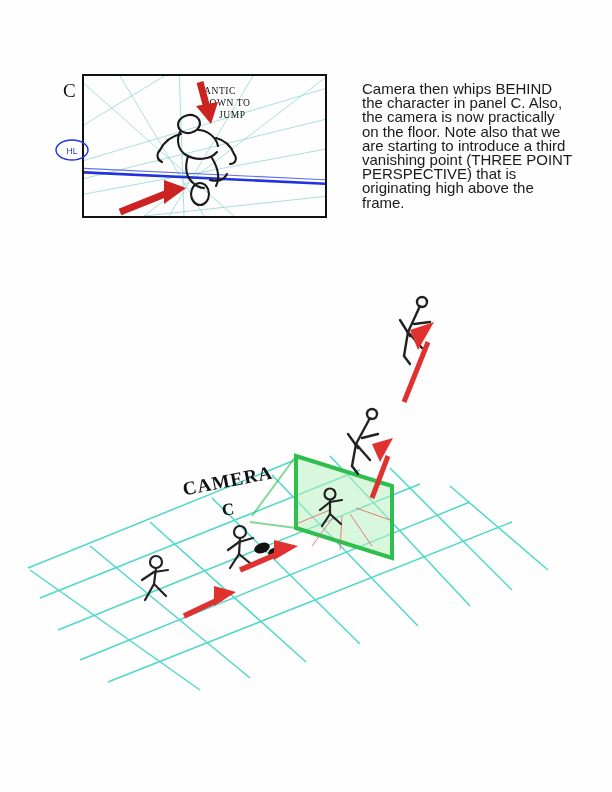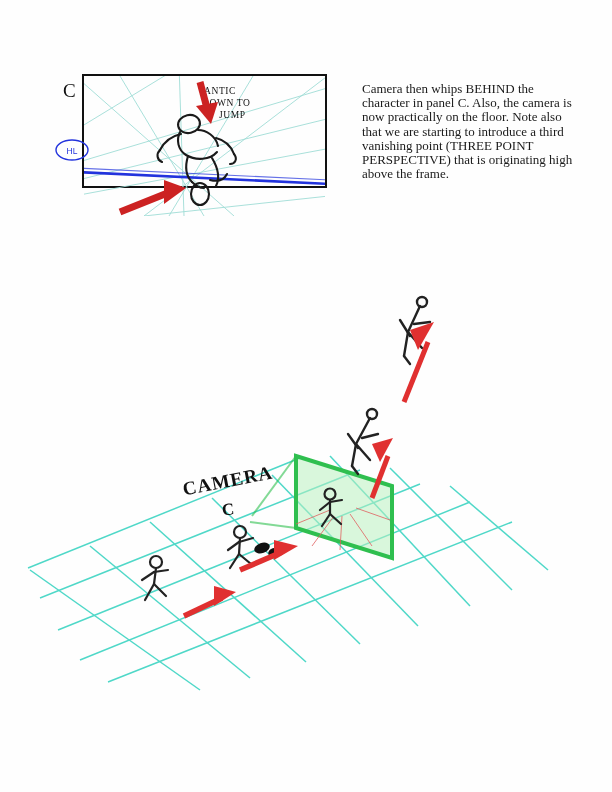--- a/index.html
+++ b/index.html
@@ -36,36 +36,36 @@
     top: 20px;
     font-family: "Liberation Serif", serif;
     font-size: 19px;
     color: #111;
   }
   .panel-frame {
     position: absolute;
     left: 22px;
     top: 14px;
     width: 245px;
-    height: 114px;
+    height: 144px;
     border: 2.5px solid #111;
     box-sizing: border-box;
     overflow: visible;
   }
 
   
   .caption {
     position: absolute;
     left: 362px;
     top: 82px;
     width: 212px;
-    font-size: 13px;
+    font-size: 15px;
     line-height: 14.2px;
     color: #1a1a1a;
-    font-family: Liberation Serif, serif;
+    font-family: Liberation Sans, sans-serif;
   }
 
   
   .stage {
     position: absolute;
     left: 0px;
     top: 270px;
     width: 612px;
     height: 480px;
   }

